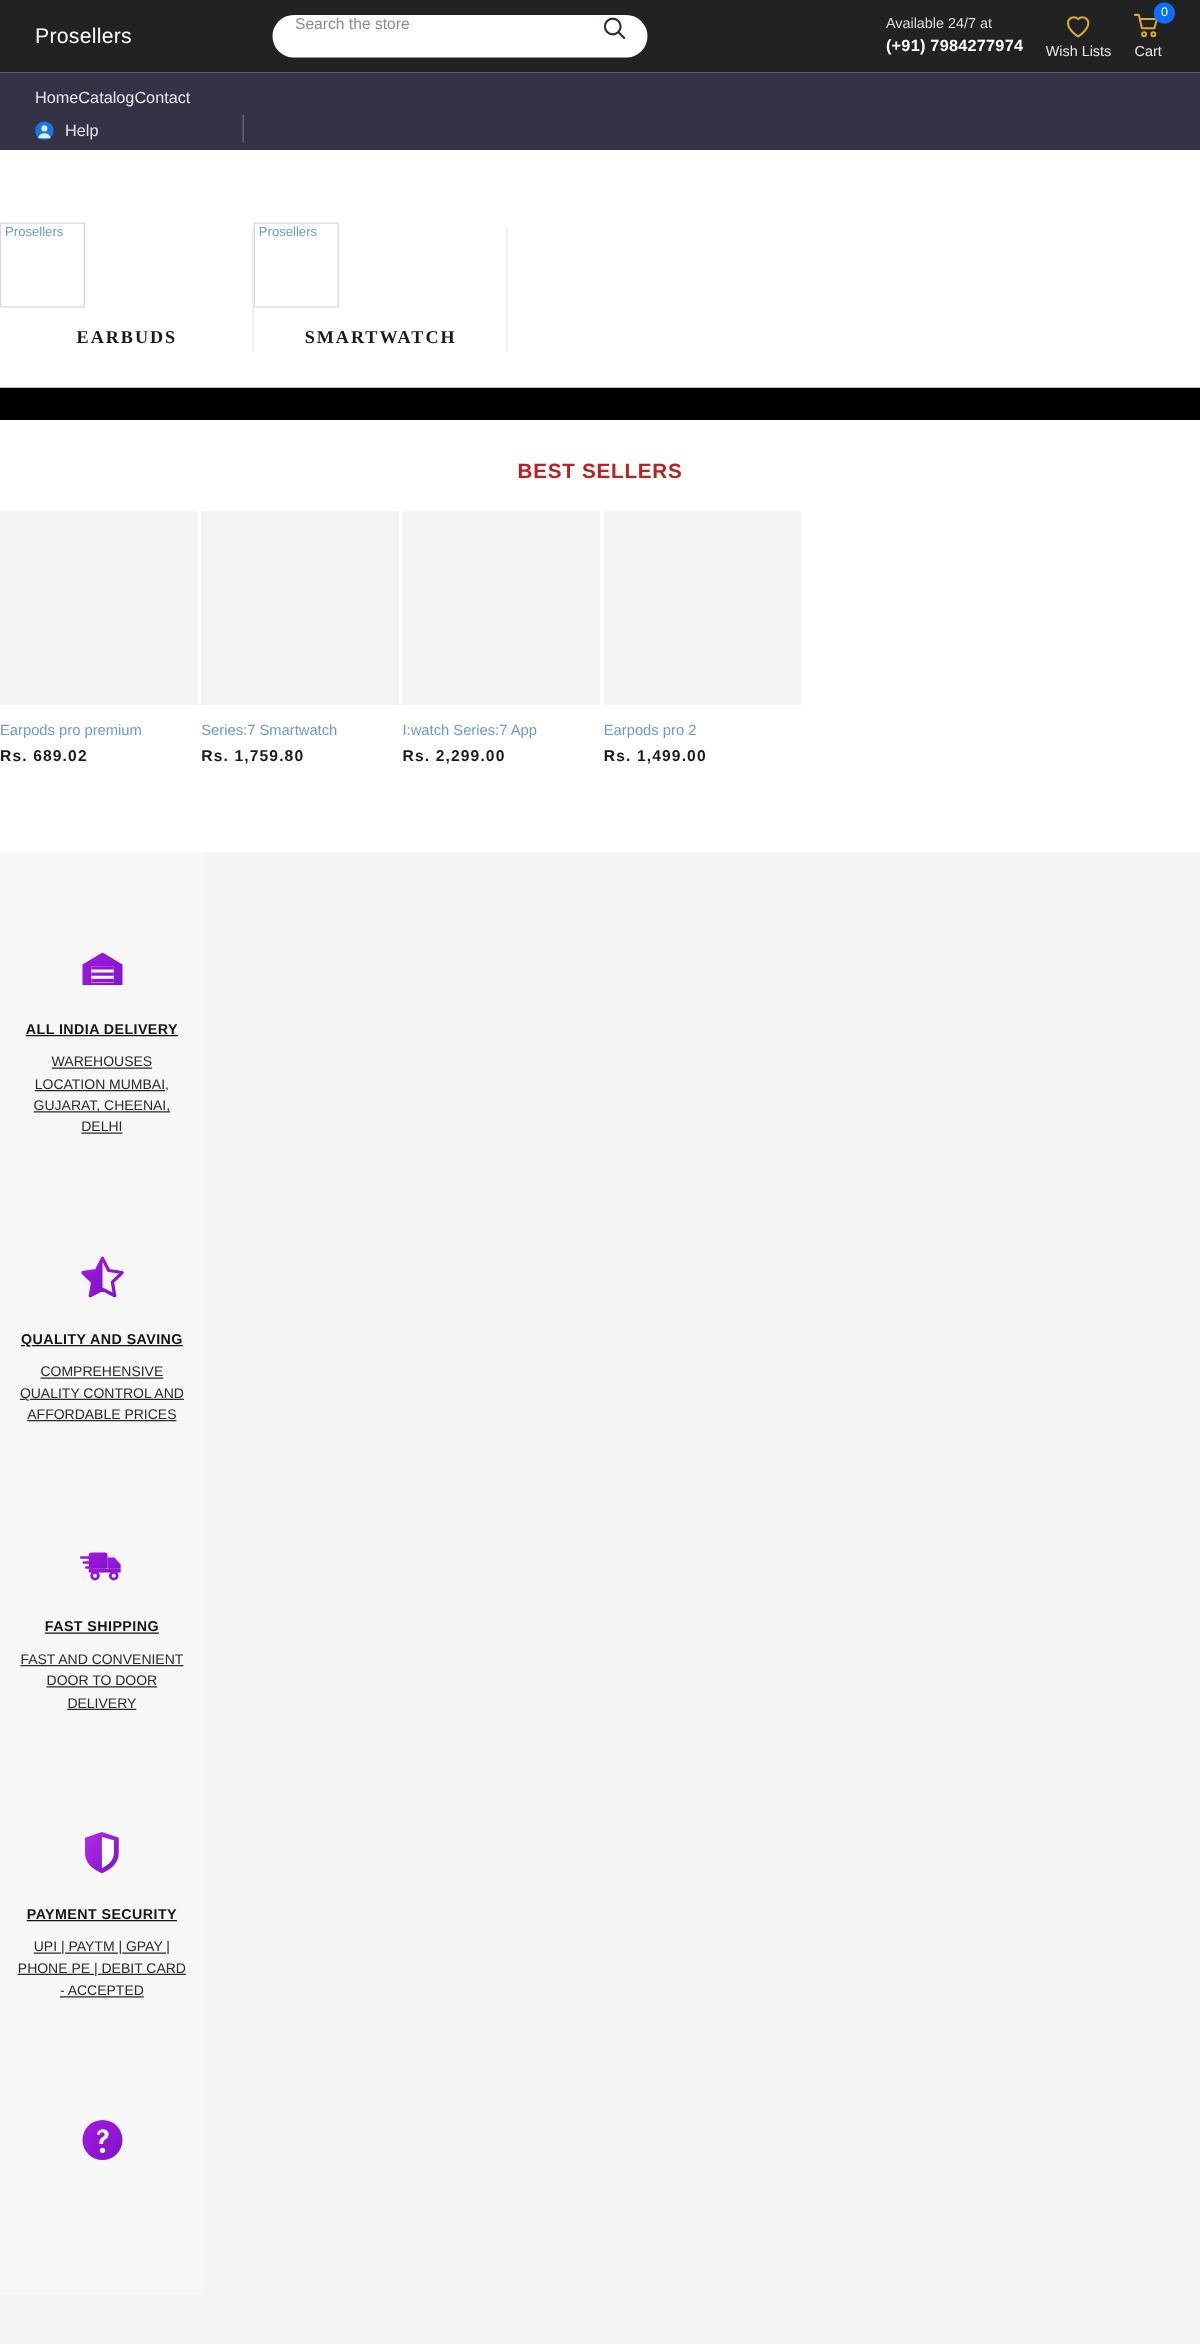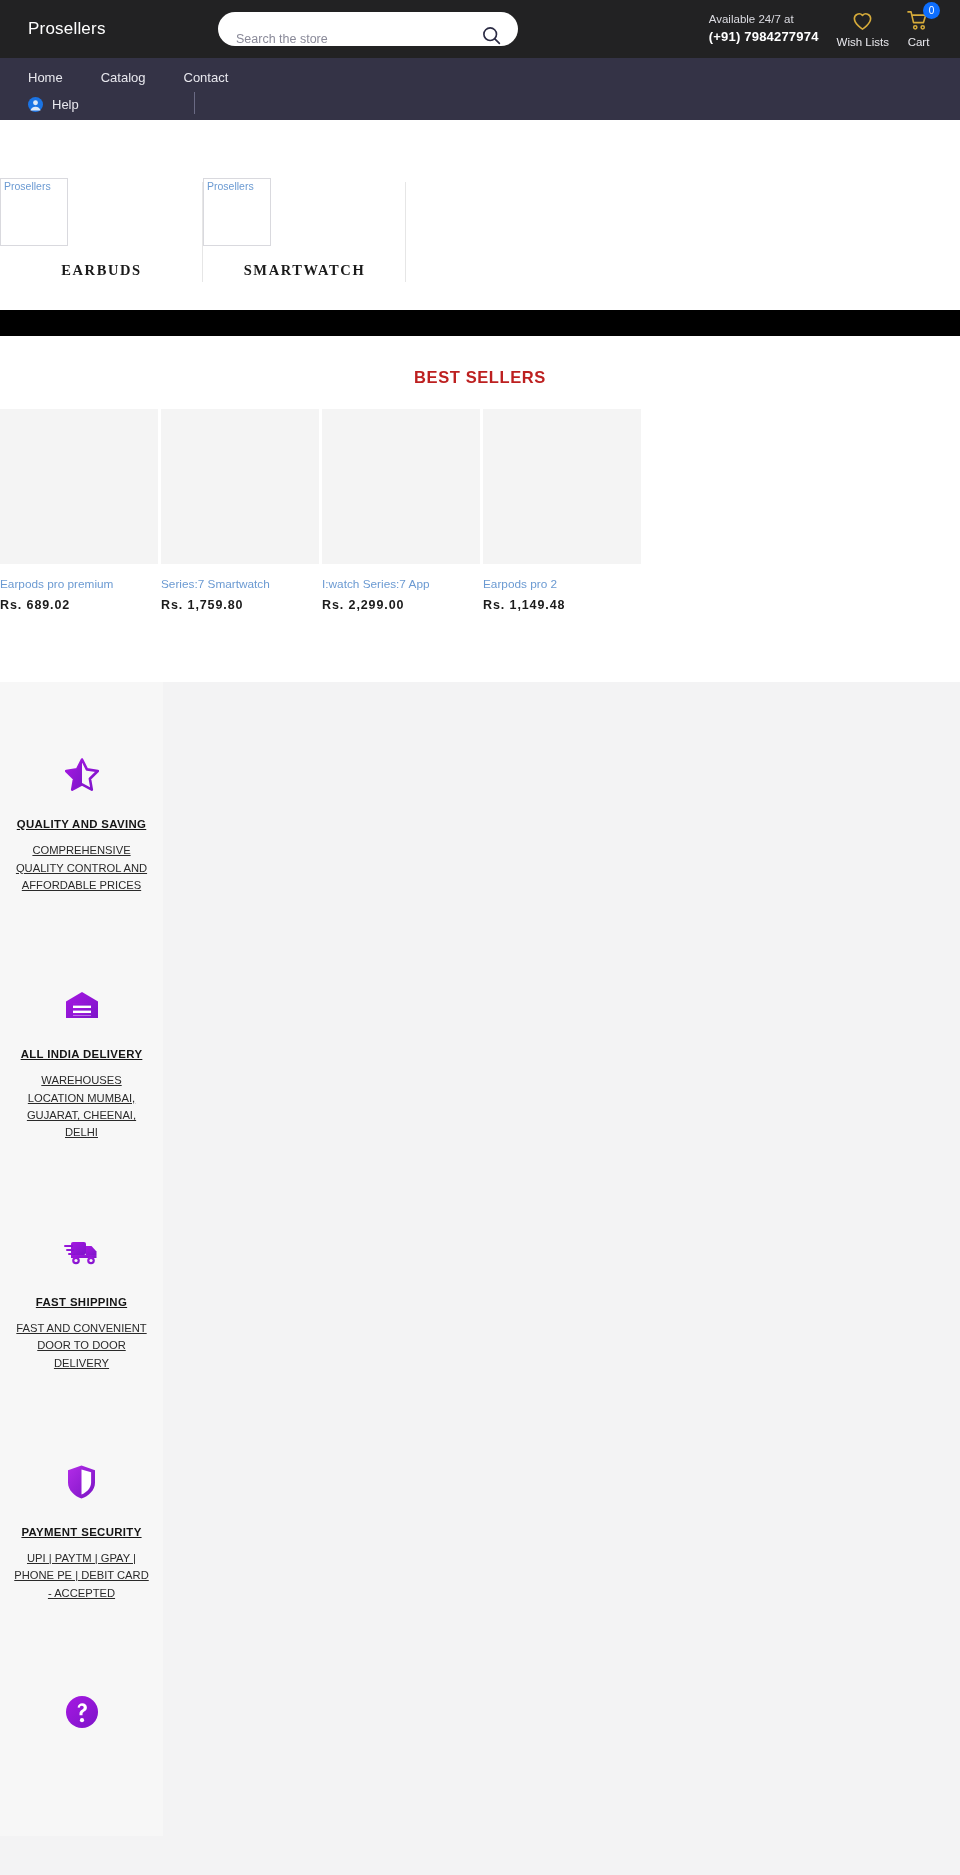--- a/index.html
+++ b/index.html
@@ -27,21 +27,21 @@
     width:190px;
     flex:0 0 190px;
   }
   .searchwrap {
     flex:0 0 300px;
     margin-left:0;
     background:#ffffff;
     border-radius:30px;
     height:34px;
     display:flex;
-    align-items:flex-end;
+    align-items:flex-start;
     padding:0 16px 0 18px;
     position:relative;
   }
   .searchwrap input {
     border:0;
     outline:0;
     flex:1;
     font-family:"Liberation Sans", sans-serif;
     font-size:12.5px;
     color:#3d3d4e;
@@ -77,21 +77,21 @@
     width:17px; height:17px; border-radius:50%;
     font-size:10px; display:flex; align-items:center; justify-content:center;
   }
 
   
   .navbar {
     background:#343346;
     min-height:52px;
     padding:12px 28px 8px 28px;
   }
-  .navlinks { display:flex; gap:38px; }
+  .navlinks { display:flex; }
   .navlinks a {
     color:#e8e8ee; font-size:13px; text-decoration:none;
   }
   .helprow { display:flex; align-items:center; gap:9px; margin-top:12px; }
   .helprow span { color:#e8e8ee; font-size:13px; }
   .nav-caret {
     position:absolute; left:194px; top:92px;
     width:1px; height:22px; background:#6a6a84;
   }
 
@@ -299,66 +299,66 @@
       <div class="prod-price">Rs. 1,759.80</div>
     </div>
     <div class="prod-card">
       <div class="prod-thumb"></div>
       <div class="prod-name">I:watch Series:7 App</div>
       <div class="prod-price">Rs. 2,299.00</div>
     </div>
     <div class="prod-card">
       <div class="prod-thumb"></div>
       <div class="prod-name">Earpods pro 2</div>
-      <div class="prod-price">Rs. 1,149.48</div>
+      <div class="prod-price">Rs. 1,499.00</div>
     </div>
   </div>
 
   <div class="bs-spacer"></div>
 </div>
 
 <div class="features">
   <div class="feat-col">
-
-    <div class="feat-item">
-      <div class="feat-icon">
-        <svg width="34" height="33" viewBox="0 0 34 33">
-          <defs>
-            <linearGradient id="gstar" x1="0" y1="0" x2="1" y2="1">
-              <stop offset="0%" stop-color="#a618e2"></stop>
-                <stop offset="100%" stop-color="#7d15c9"></stop>
-            </linearGradient>
-          </defs>
-          <path d="M17 1.5l4.9 9.9 10.9 1.6-7.9 7.7 1.9 10.9L17 26.4 7.2 31.6l1.9-10.9L1.2 13l10.9-1.6z" fill="none" stroke="url(#gstar)" stroke-width="2.6" stroke-linejoin="round"></path>
-          <path d="M17 1.5l4.9 9.9 10.9 1.6-7.9 7.7 1.9 10.9L17 26.4z" fill="none"></path>
-          <path d="M17 2.2V26.4L7.2 31.6l1.9-10.9L1.2 13l10.9-1.6z" fill="url(#gstar)"></path>
-        </svg>
-      </div>
-      <div class="feat-title">QUALITY AND SAVING</div>
-      <div class="feat-desc">COMPREHENSIVE QUALITY CONTROL AND AFFORDABLE PRICES</div>
-    </div>
 
     <div class="feat-item">
       <div class="feat-icon">
         <svg width="36" height="30" viewBox="0 0 36 30">
           <defs>
             <linearGradient id="gwh" x1="0" y1="0" x2="1" y2="1">
               <stop offset="0%" stop-color="#a618e2"></stop>
                 <stop offset="100%" stop-color="#7d15c9"></stop>
             </linearGradient>
           </defs>
           <path d="M2 12.5L18 3l16 9.5V29H2z" fill="url(#gwh)"></path>
           <rect x="9" y="14" width="18" height="13" fill="#ffffff"></rect>
           <rect x="9" y="14" width="18" height="2.6" fill="url(#gwh)"></rect>
           <rect x="9" y="19" width="18" height="2.6" fill="url(#gwh)"></rect>
           <rect x="9" y="24" width="18" height="2.6" fill="url(#gwh)"></rect>
         </svg>
       </div>
       <div class="feat-title">ALL INDIA DELIVERY</div>
       <div class="feat-desc">WAREHOUSES LOCATION MUMBAI, GUJARAT, CHEENAI, DELHI</div>
+    </div>
+
+    <div class="feat-item">
+      <div class="feat-icon">
+        <svg width="34" height="33" viewBox="0 0 34 33">
+          <defs>
+            <linearGradient id="gstar" x1="0" y1="0" x2="1" y2="1">
+              <stop offset="0%" stop-color="#a618e2"></stop>
+                <stop offset="100%" stop-color="#7d15c9"></stop>
+            </linearGradient>
+          </defs>
+          <path d="M17 1.5l4.9 9.9 10.9 1.6-7.9 7.7 1.9 10.9L17 26.4 7.2 31.6l1.9-10.9L1.2 13l10.9-1.6z" fill="none" stroke="url(#gstar)" stroke-width="2.6" stroke-linejoin="round"></path>
+          <path d="M17 1.5l4.9 9.9 10.9 1.6-7.9 7.7 1.9 10.9L17 26.4z" fill="none"></path>
+          <path d="M17 2.2V26.4L7.2 31.6l1.9-10.9L1.2 13l10.9-1.6z" fill="url(#gstar)"></path>
+        </svg>
+      </div>
+      <div class="feat-title">QUALITY AND SAVING</div>
+      <div class="feat-desc">COMPREHENSIVE QUALITY CONTROL AND AFFORDABLE PRICES</div>
     </div>
 
     <div class="feat-item">
       <div class="feat-icon">
         <svg width="38" height="28" viewBox="0 0 38 28">
           <defs>
             <linearGradient id="gtr" x1="0" y1="0" x2="1" y2="1">
               <stop offset="0%" stop-color="#a618e2"></stop>
                 <stop offset="100%" stop-color="#7d15c9"></stop>
             </linearGradient>

